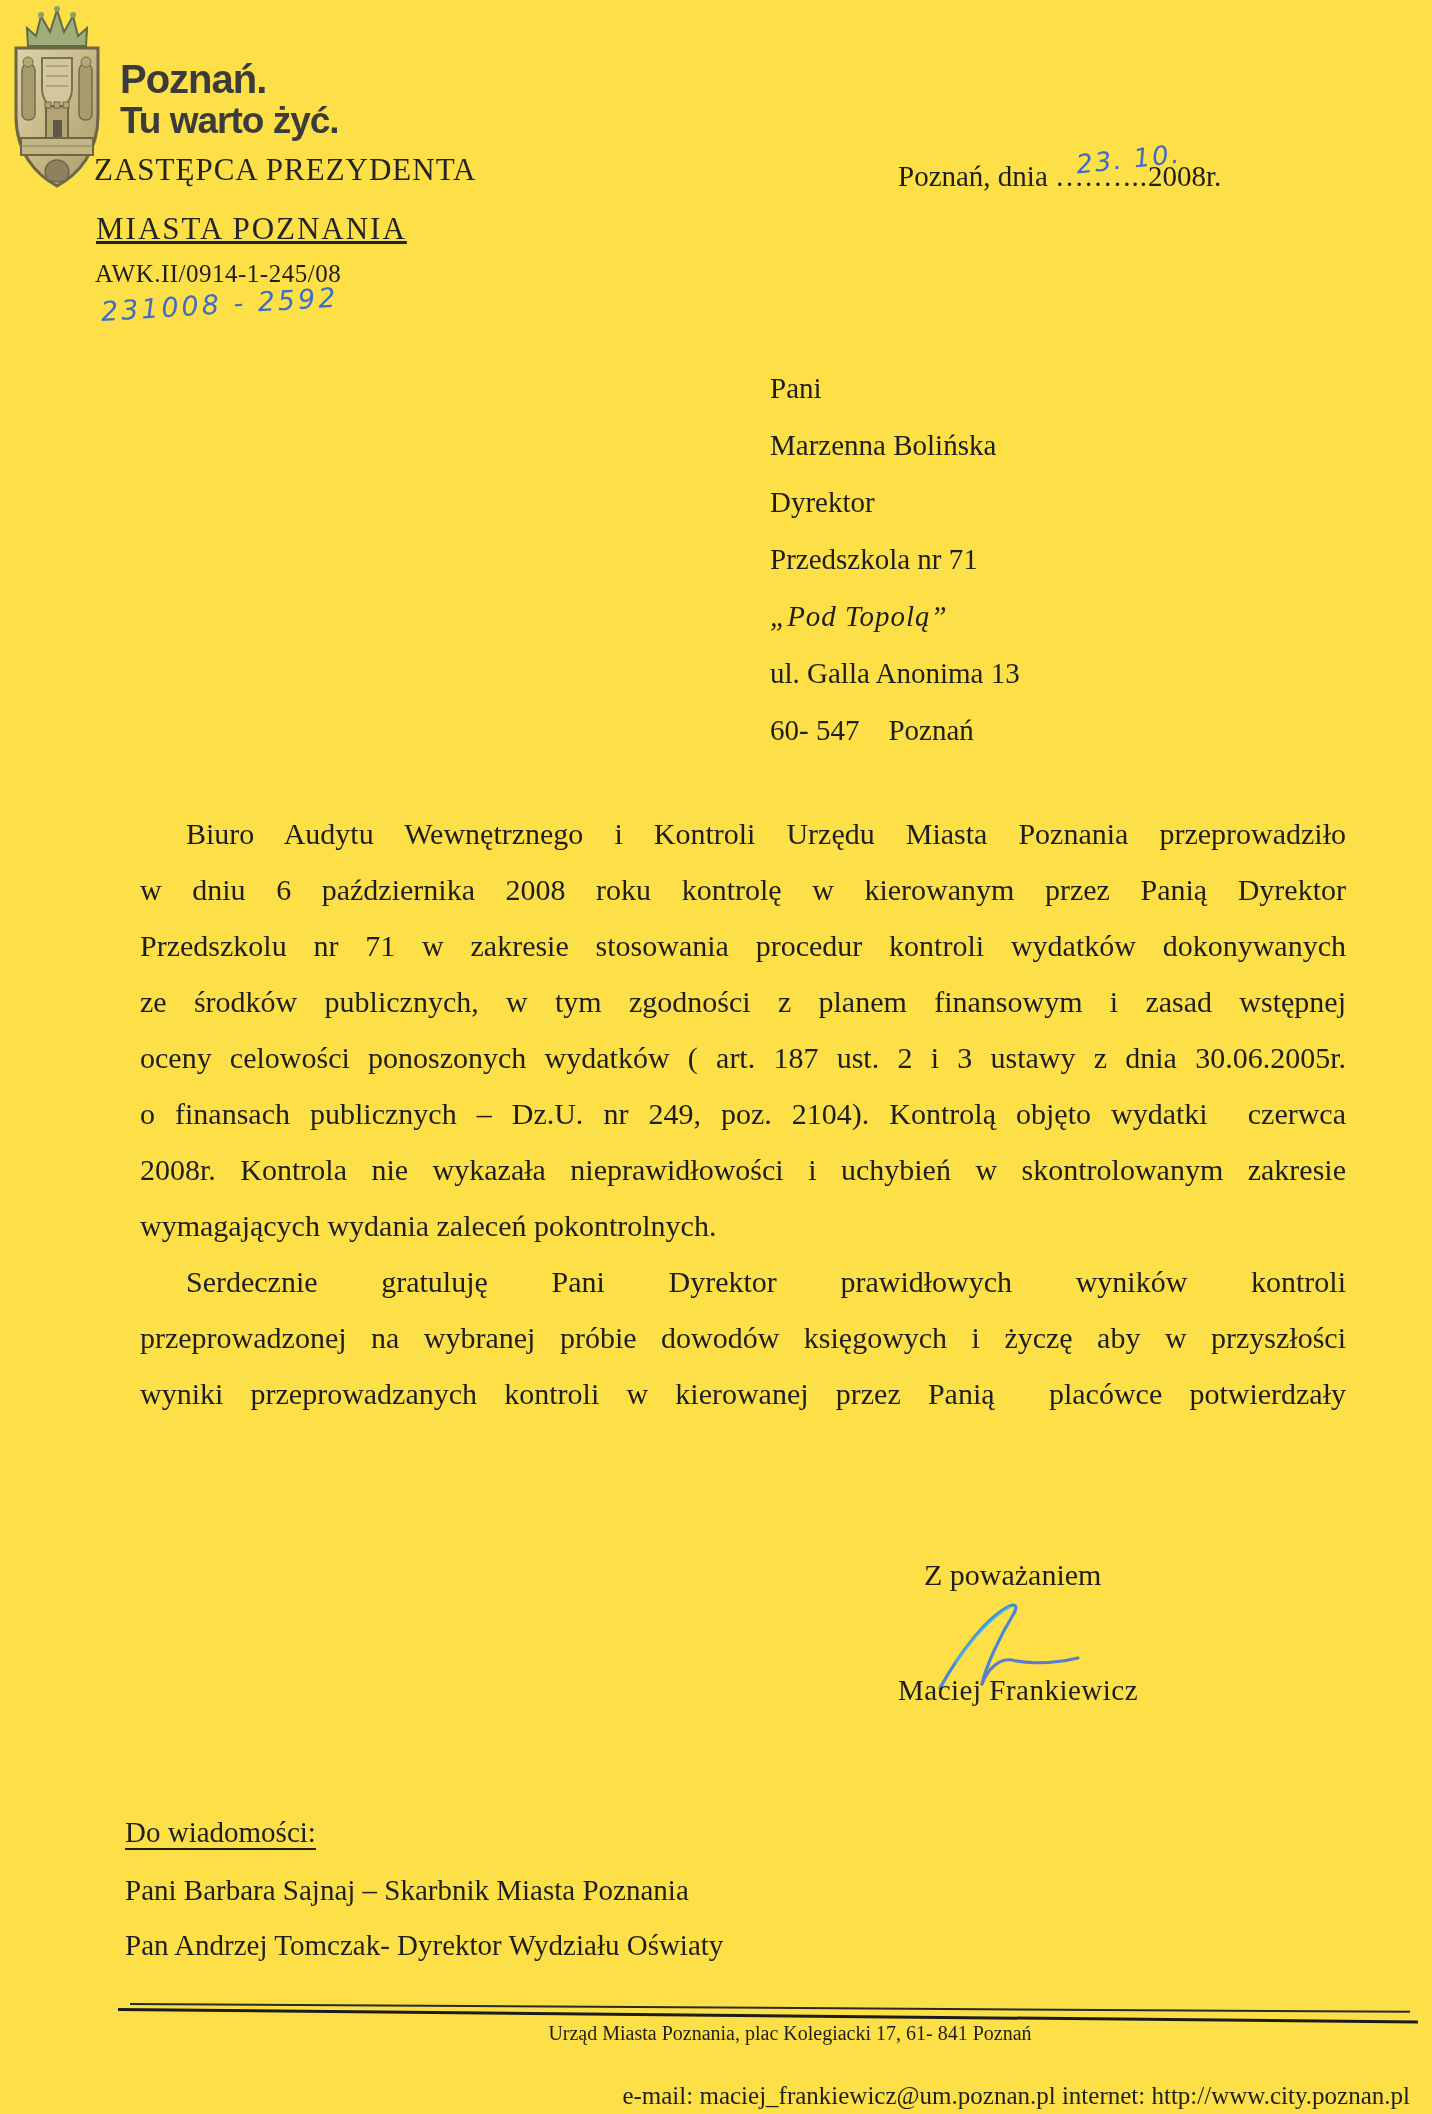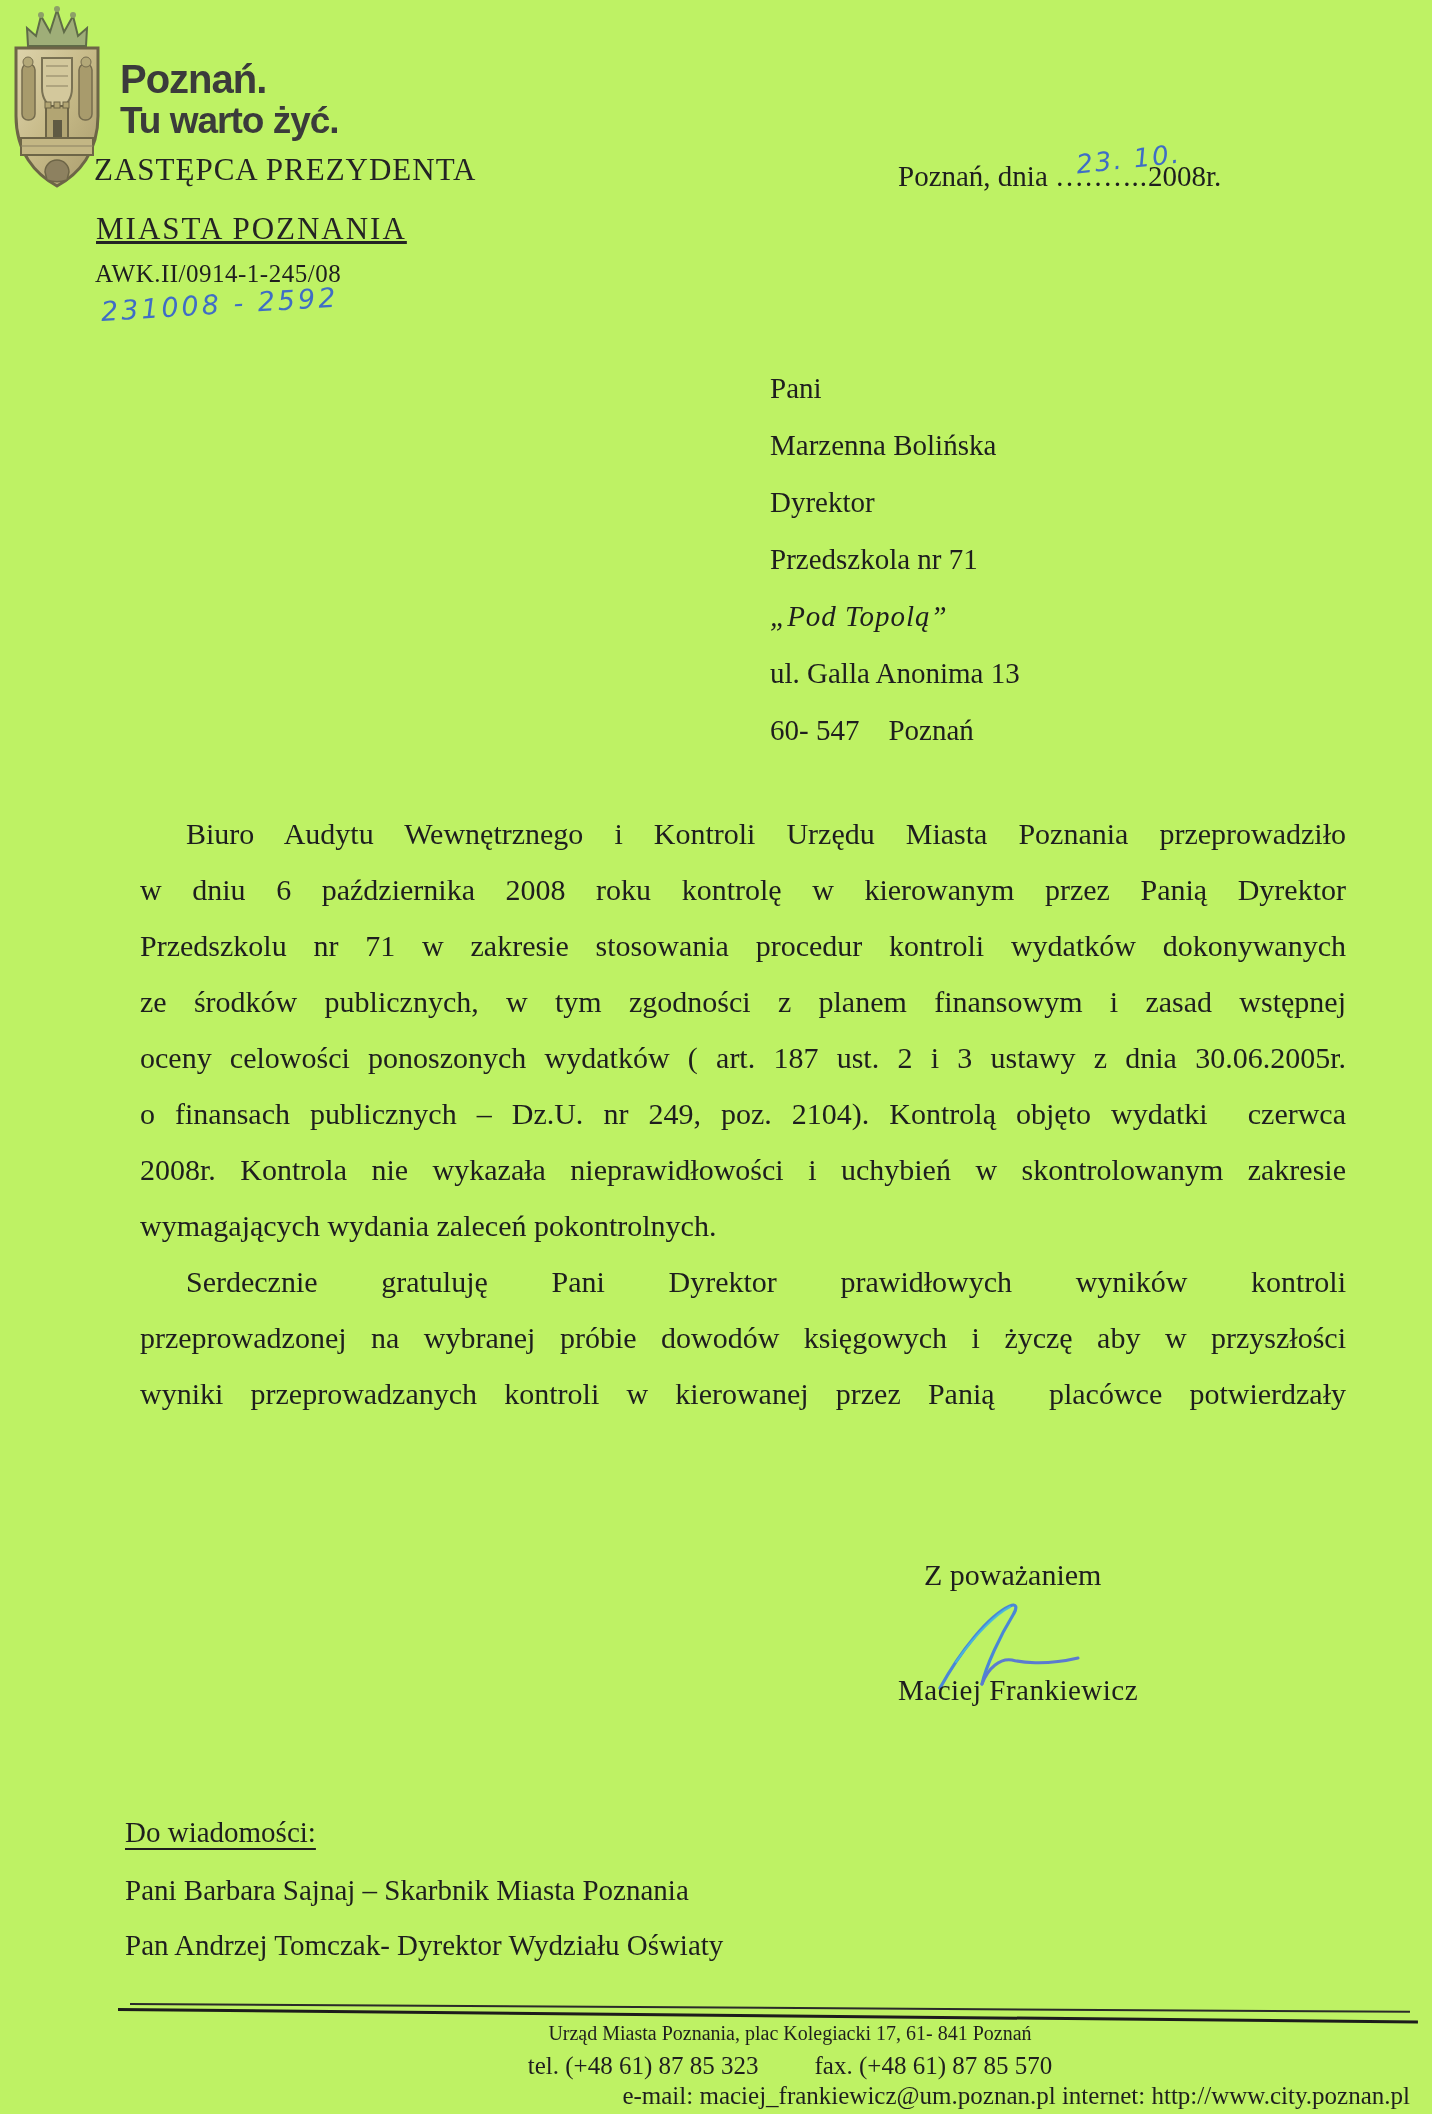--- a/index.html
+++ b/index.html
@@ -1,20 +1,20 @@
 <!DOCTYPE html>
 <html><head>
 <meta charset="utf-8">
 <style>
   html,body{margin:0;padding:0;background:#e8e8e6;}
   .page{
     position:relative;
     width:1432px;height:2114px;
     margin:0 auto;
-    background:#bef264;
+    background:#fde047;
     overflow:hidden;
     font-family:"Liberation Serif","DejaVu Serif",serif;
     color:#1e1e1e;
   }
   .abs{position:absolute;}
   
   .crest{left:6px;top:4px;width:102px;height:188px;}
   .brand{left:120px;top:58px;font-family:"Liberation Sans","DejaVu Sans",sans-serif;
          font-weight:bold;color:#3b3b3b;line-height:1.08;letter-spacing:-1px;}
   .brand-title{font-size:40px;}
@@ -145,18 +145,15 @@
   </svg>
   <div class="abs signer">Maciej Frankiewicz</div>
 
   <div class="abs cc-head">Do wiadomości:</div>
   <div class="abs cc1">Pani Barbara Sajnaj – Skarbnik Miasta Poznania</div>
   <div class="abs cc2">Pan Andrzej Tomczak- Dyrektor Wydziału Oświaty</div>
 
   <div class="abs rule1"></div>
   <div class="abs rule2"></div>
   <div class="abs f1">Urząd Miasta Poznania, plac Kolegiacki 17, 61- 841 Poznań</div>
-  <div class="abs f2">
-    <span>tel. (+48 61) 87 85 323</span><span class="gap"></span><span>fax. (+48 61) 87 85 570</span>
-  </div>
   <div class="abs f3">e-mail: maciej_frankiewicz@um.poznan.pl  internet: http://www.city.poznan.pl</div>
 
 </div>
 
 </body></html>

